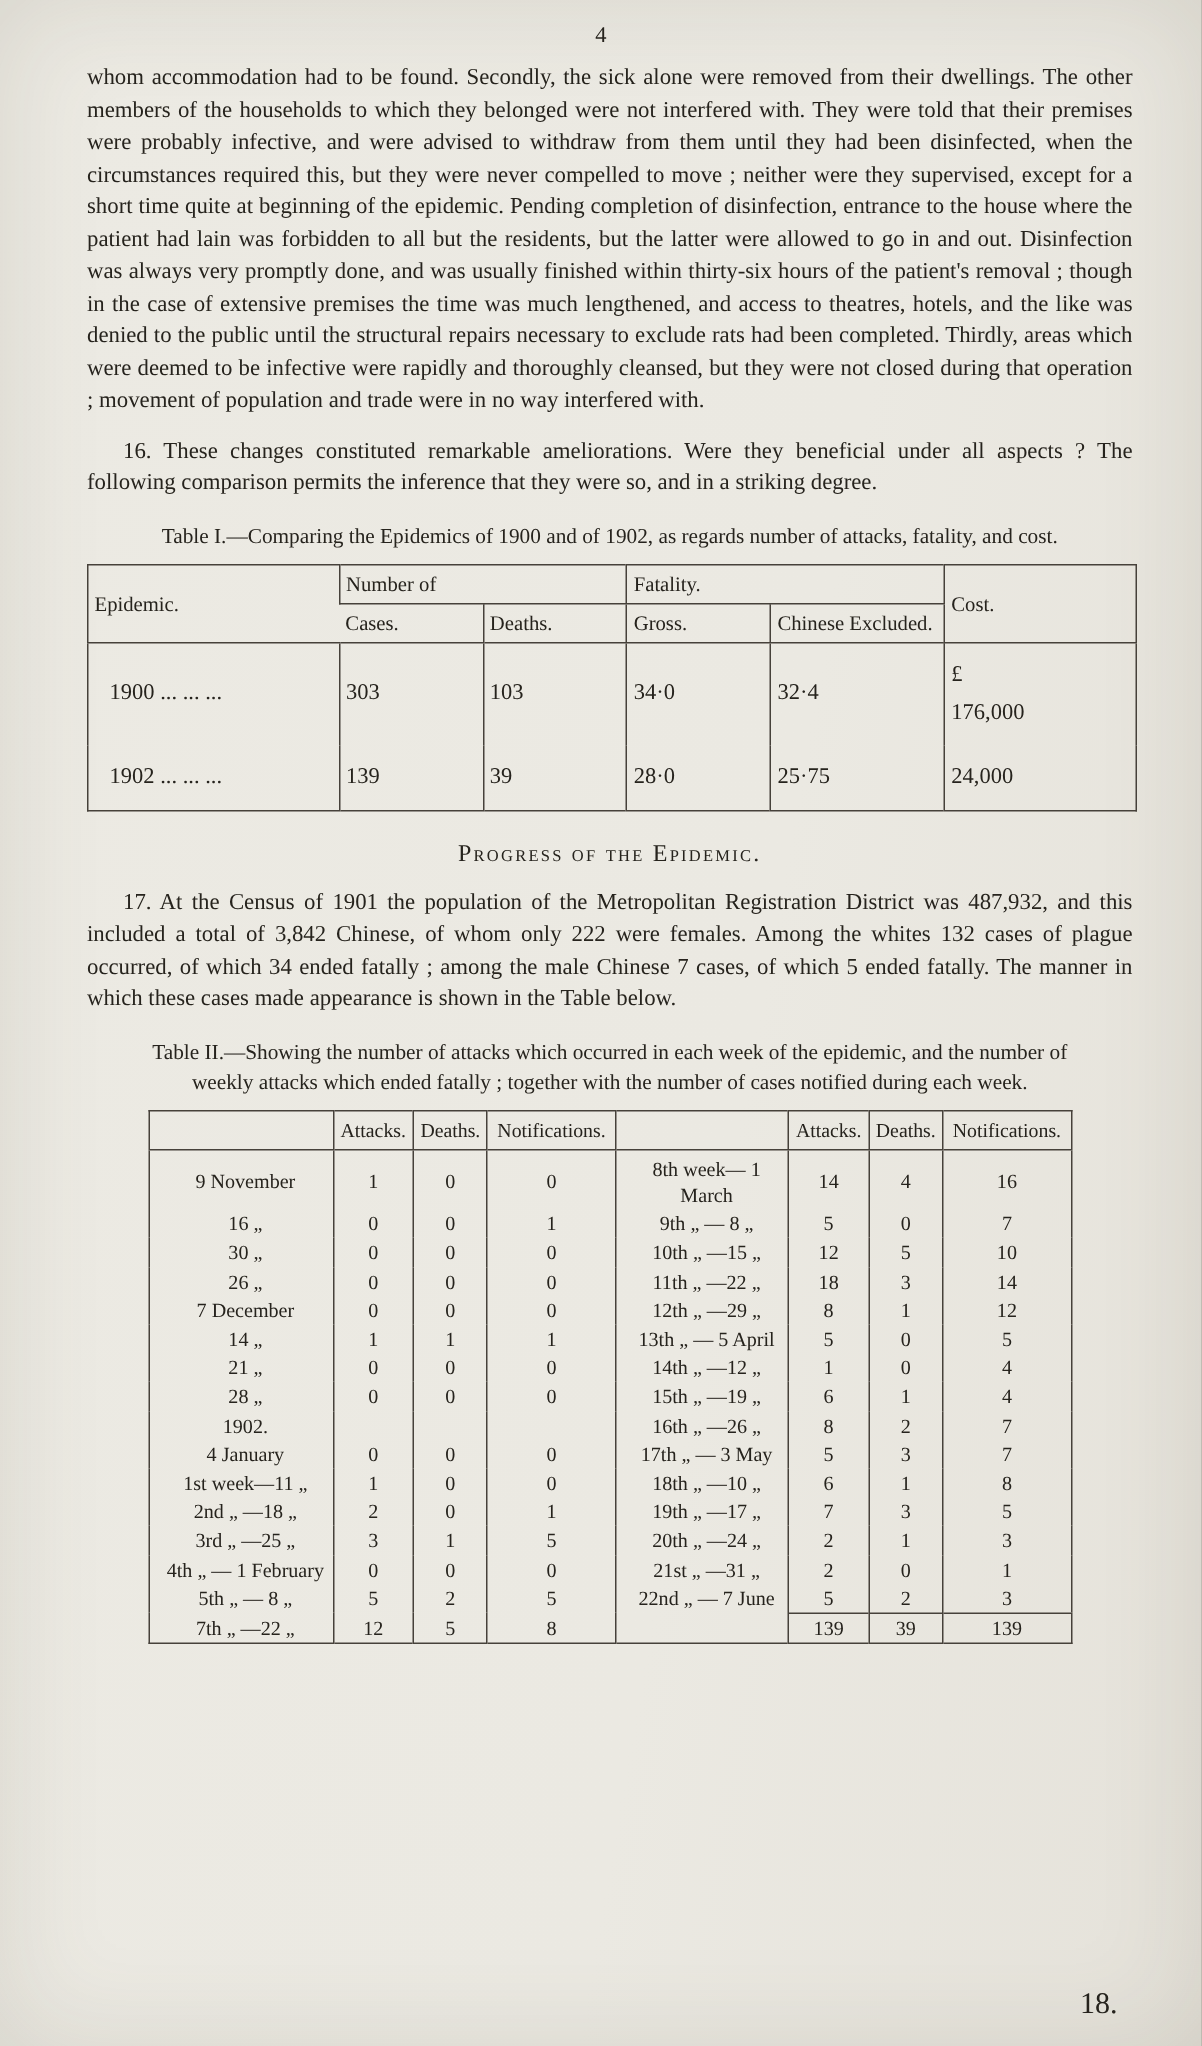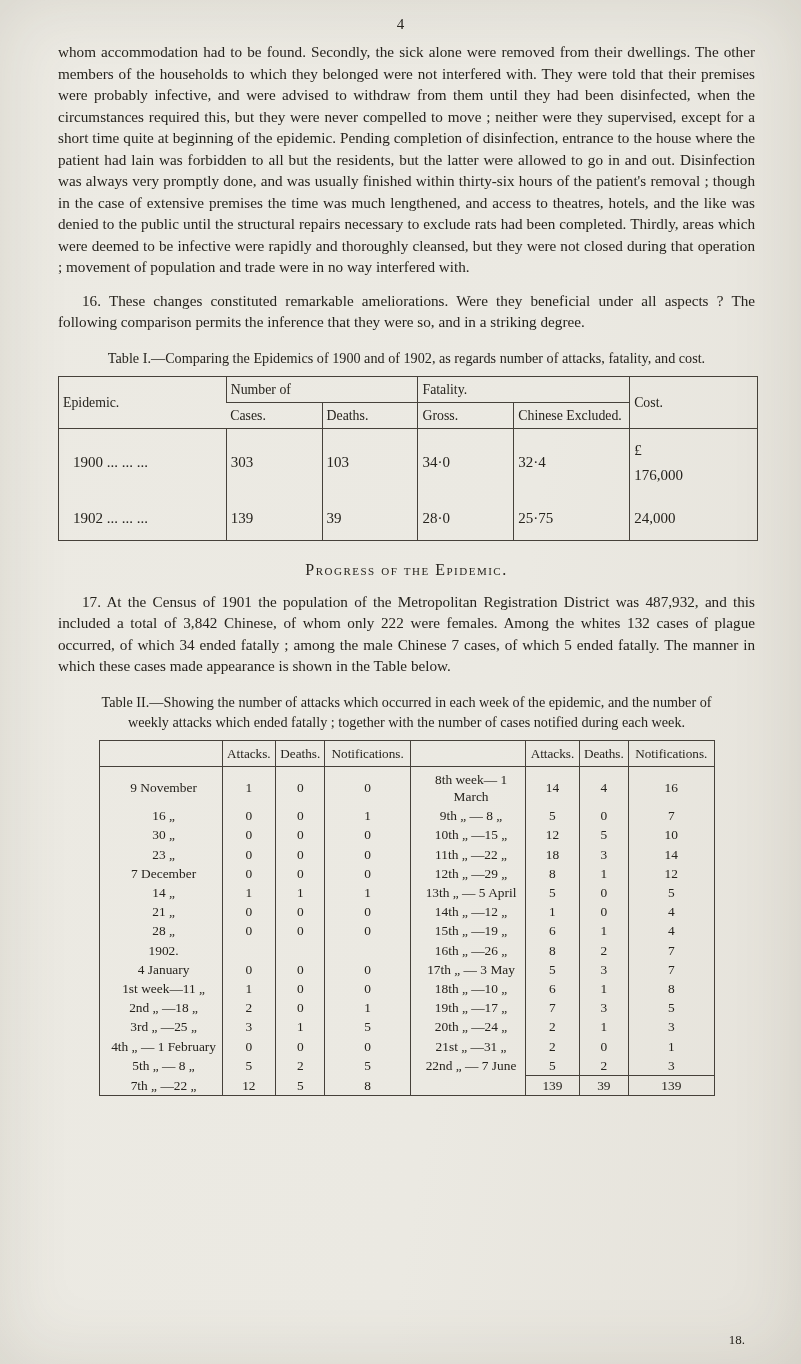--- a/index.html
+++ b/index.html
@@ -89,21 +89,21 @@
   }
   .t2 .c-date { text-align: center; padding-left: 10px; }
   .t2 .c-num { text-align: center; }
   .t2 .section-label { text-align: center; }
   .t2 .total-line { border-top: 1px solid #46413a; }
   .t2 tbody tr:first-child td { padding-top: 4px; }
   .pagenum-bottom {
     position: absolute;
     right: 56px;
     bottom: 16px;
-    font-size: 13px;
+    font-size: 20px;
   }
 </style>
 </head>
 <body>
 
 <div class="page">
   <div class="pagenum-top">4</div>
 
   <div class="content">
 
@@ -211,21 +211,21 @@
             <td class="c-date">30 „</td>
             <td class="c-num">0</td>
             <td class="c-num">0</td>
             <td class="c-num">0</td>
             <td class="c-date">10th „ —15 „</td>
             <td class="c-num">12</td>
             <td class="c-num">5</td>
             <td class="c-num">10</td>
           </tr>
           <tr>
-            <td class="c-date">23 „</td>
+            <td class="c-date">26 „</td>
             <td class="c-num">0</td>
             <td class="c-num">0</td>
             <td class="c-num">0</td>
             <td class="c-date">11th „ —22 „</td>
             <td class="c-num">18</td>
             <td class="c-num">3</td>
             <td class="c-num">14</td>
           </tr>
           <tr>
             <td class="c-date">7 December</td>

